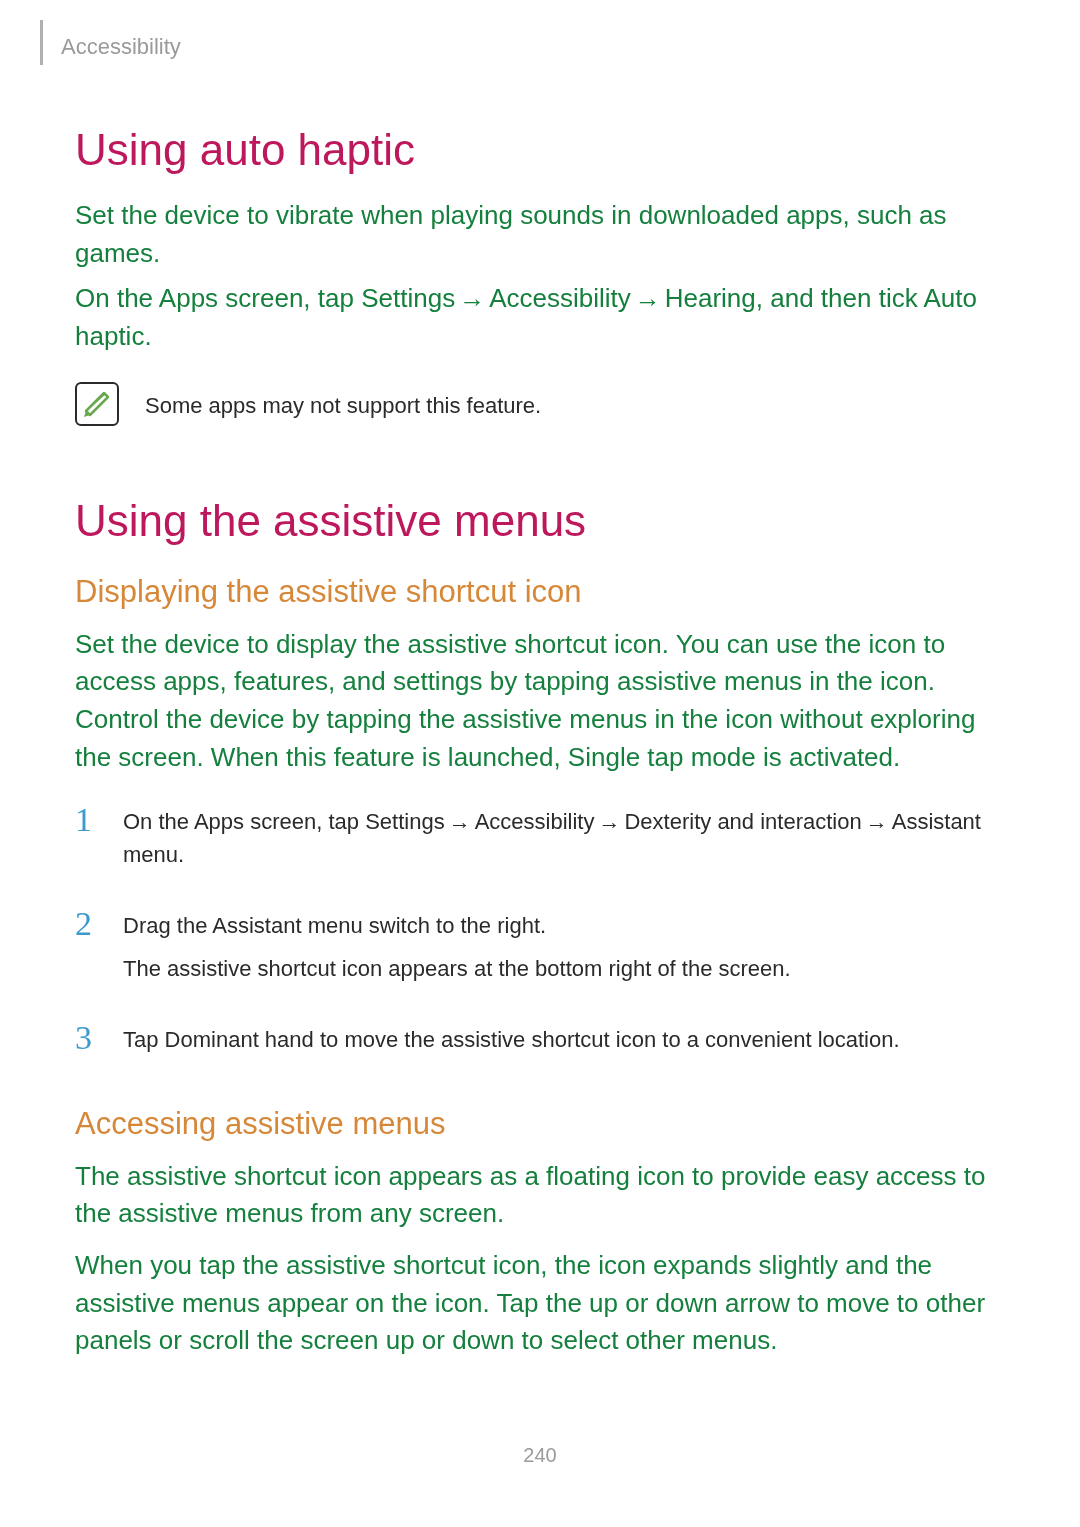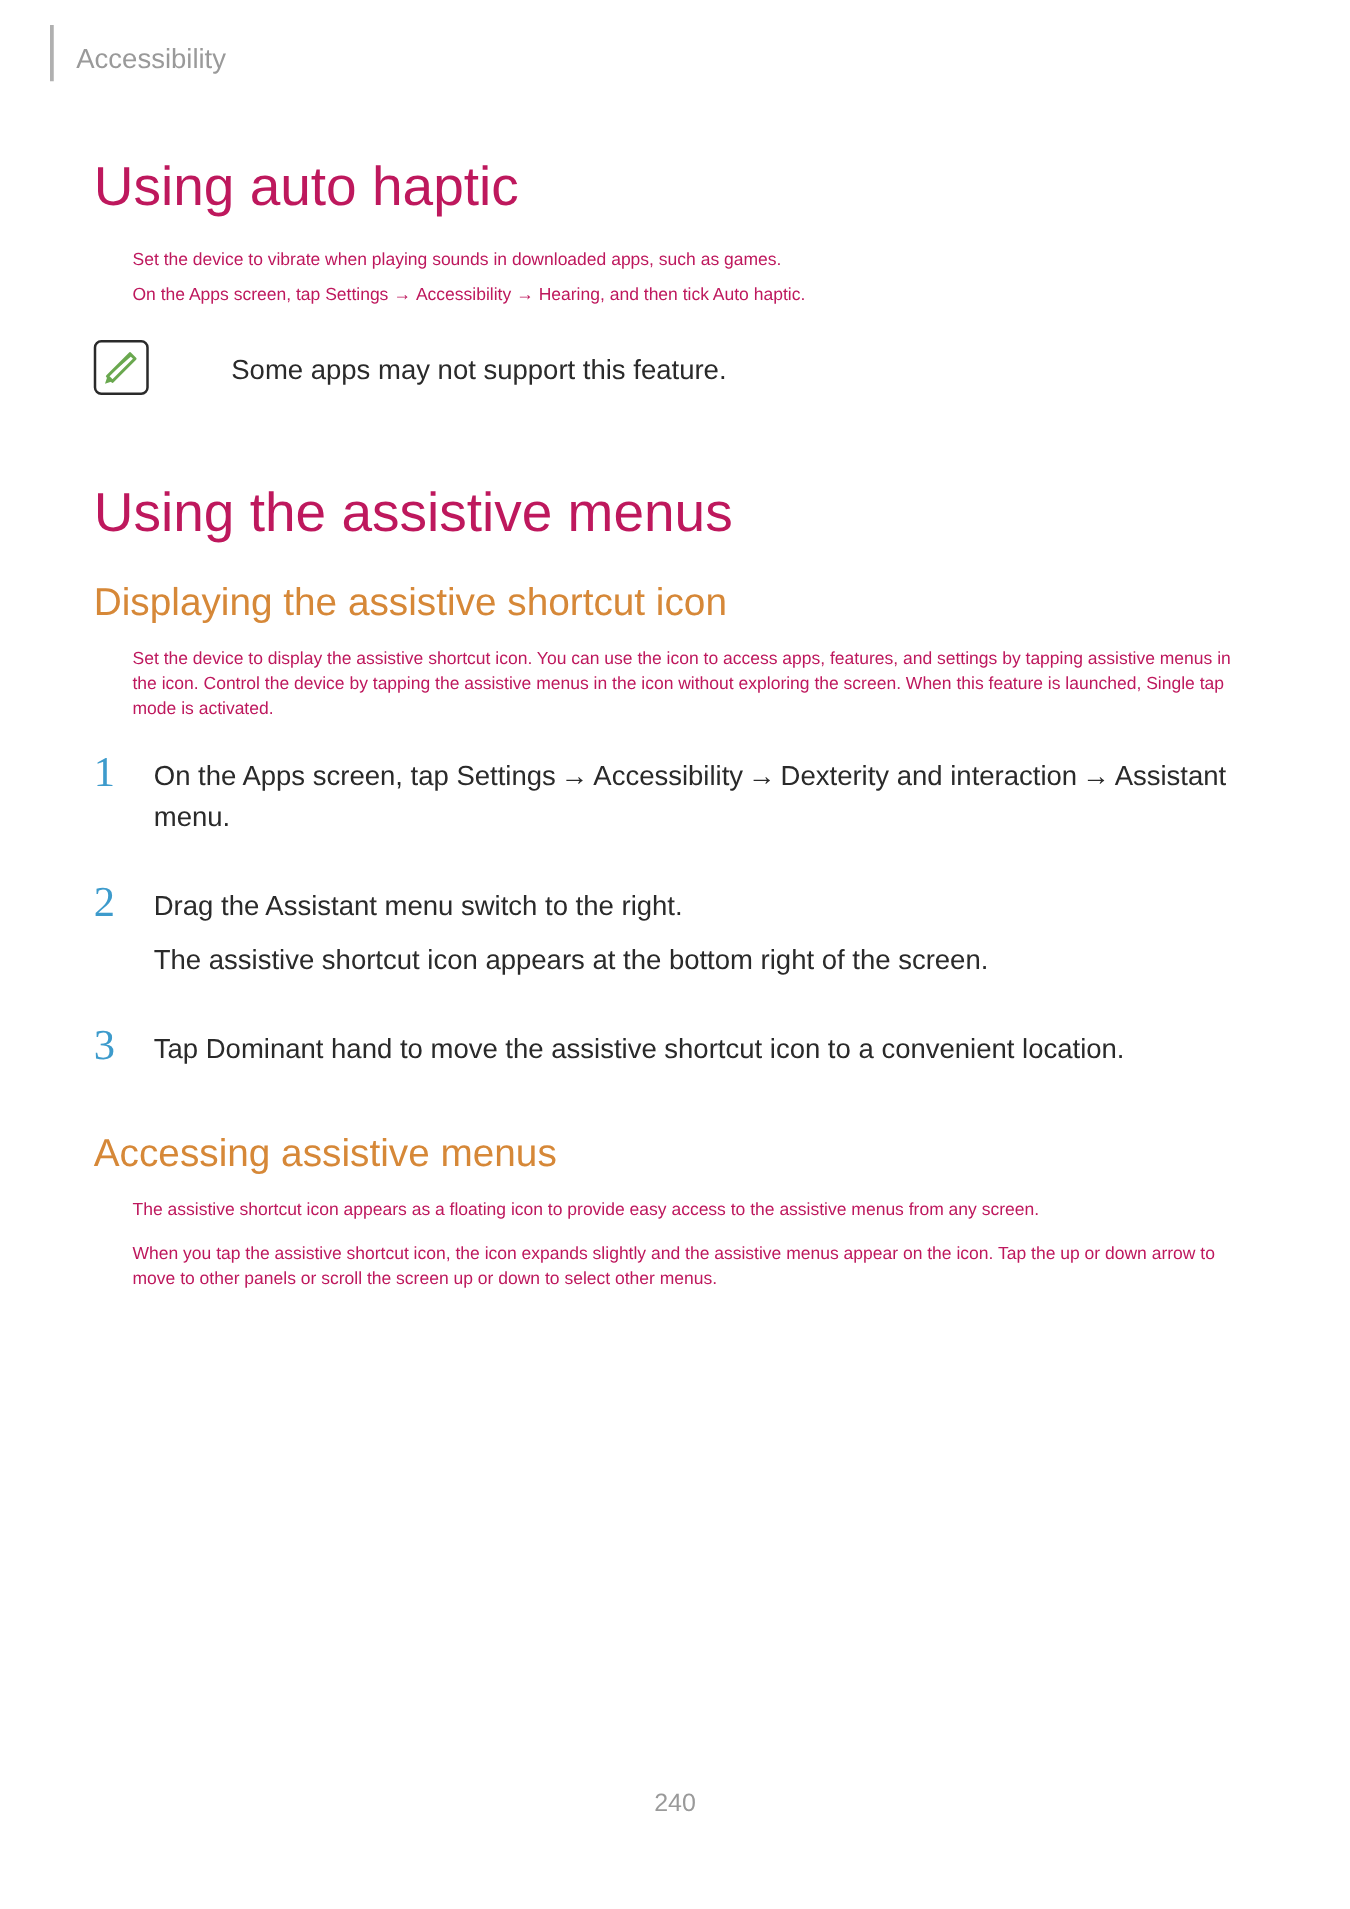--- a/index.html
+++ b/index.html
@@ -37,35 +37,33 @@
       font-weight: 400;
       margin-top: 4px;
     }
     .h1 {
       color: #be185d;
       font-size: 44px;
       font-weight: 400;
       margin-bottom: 22px;
     }
     .body-text {
-      font-size: 14px;
+      font-size: 26px;
       line-height: 1.45;
-      color: #be185d;
+      color: #15803d;
       margin-bottom: 8px;
-      margin-left: 31px;
     }
     .arrow {
       margin: 0 4px;
     }
     .note-row {
       display: flex;
       align-items: flex-start;
       margin-top: 26px;
       margin-bottom: 70px;
-      gap: 40px;
     }
     .note-icon {
       width: 44px;
       height: 44px;
       border: 2.5px solid #2a2a2a;
       border-radius: 6px;
       display: flex;
       align-items: center;
       justify-content: center;
       flex-shrink: 0;
@@ -109,21 +107,21 @@
       font-size: 22px;
       line-height: 1.5;
       color: #2a2a2a;
       padding-top: 4px;
     }
     .num-body p {
       margin-bottom: 10px;
     }
     .page-number {
       position: absolute;
-      bottom: 72px;
+      bottom: 60px;
       left: 0;
       right: 0;
       text-align: center;
       color: #9a9a9a;
       font-size: 20px;
     }
     b {
       font-weight: 400;
     }
   </style>

